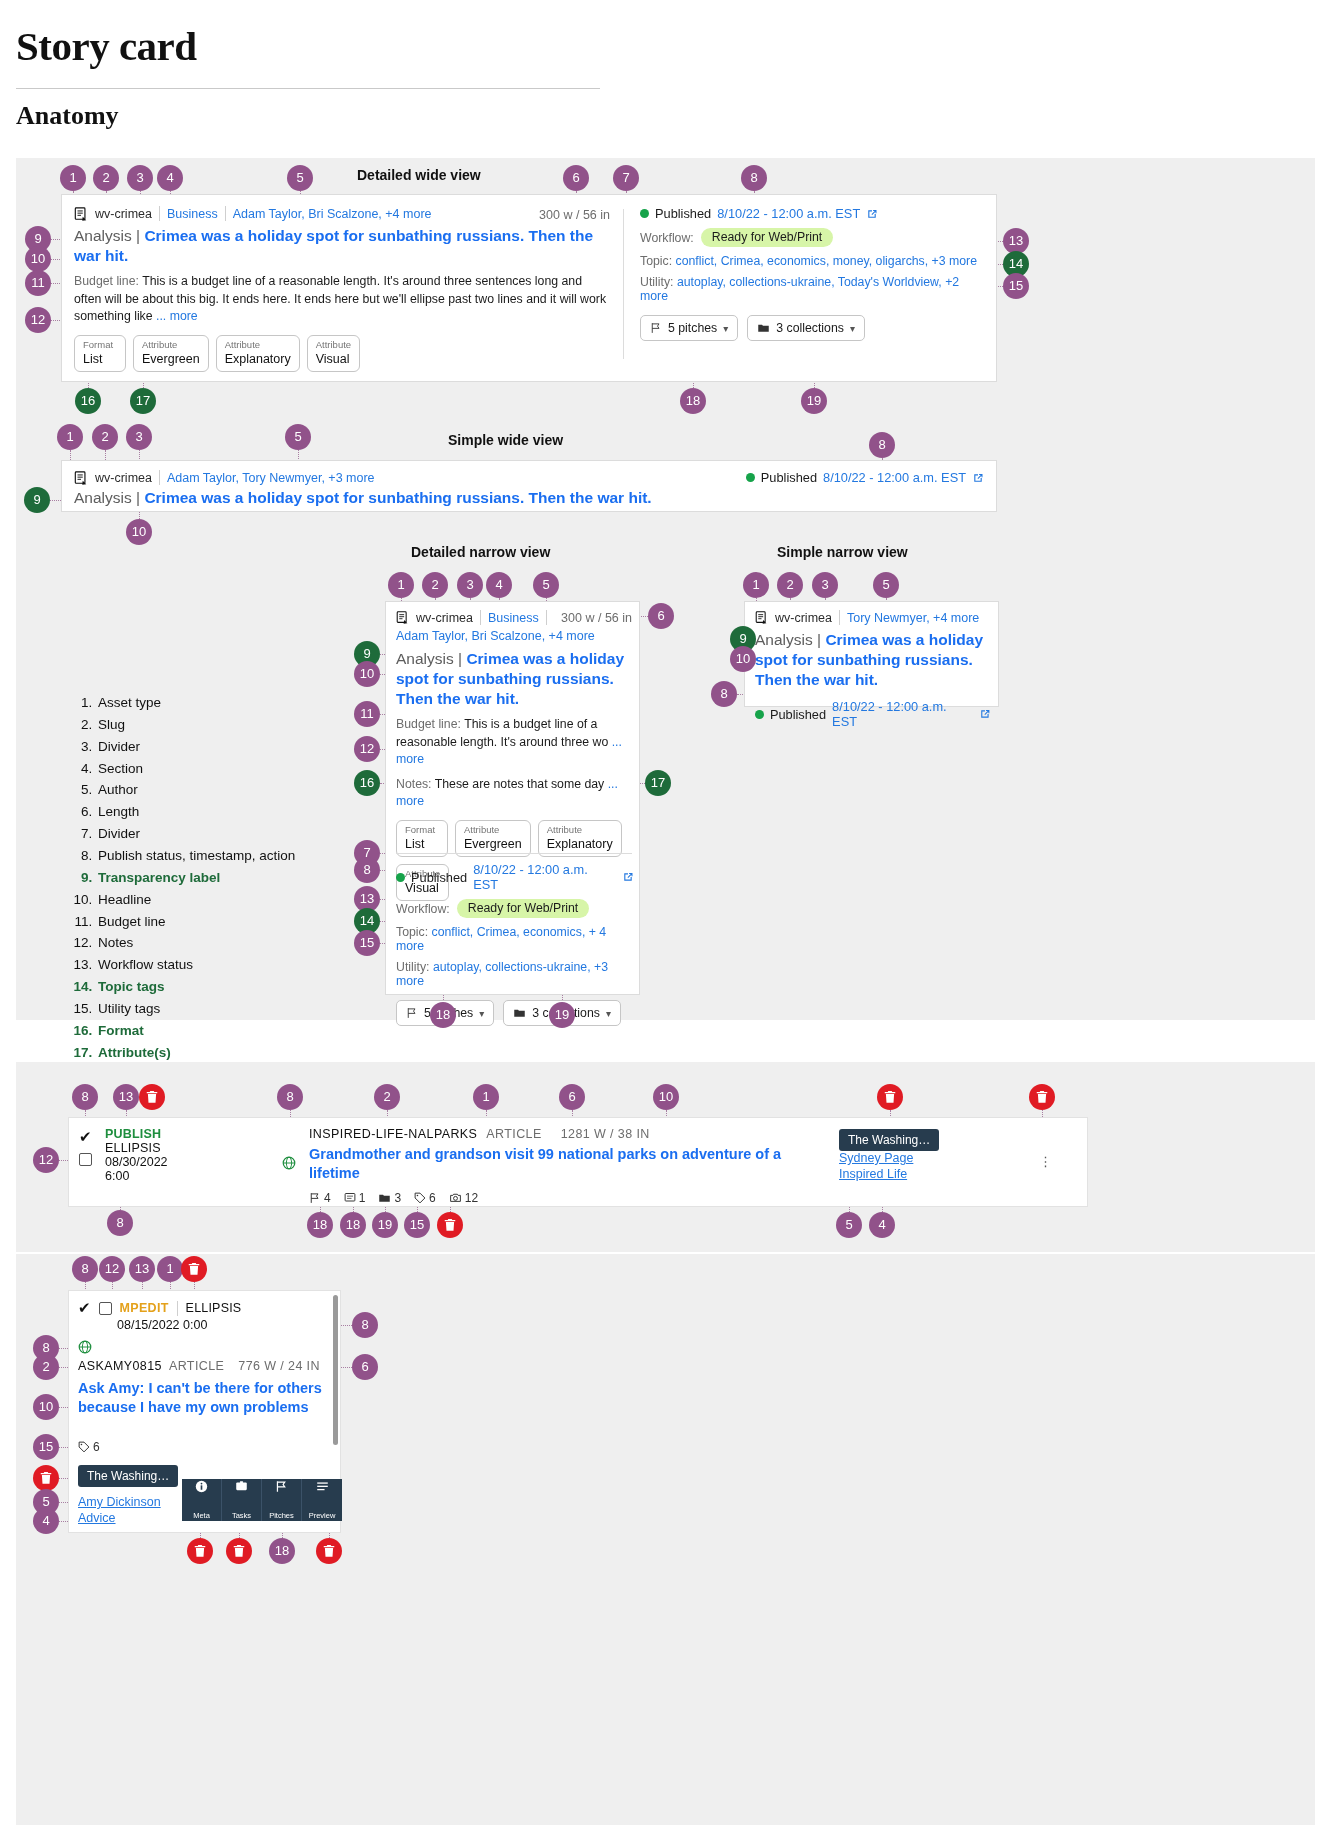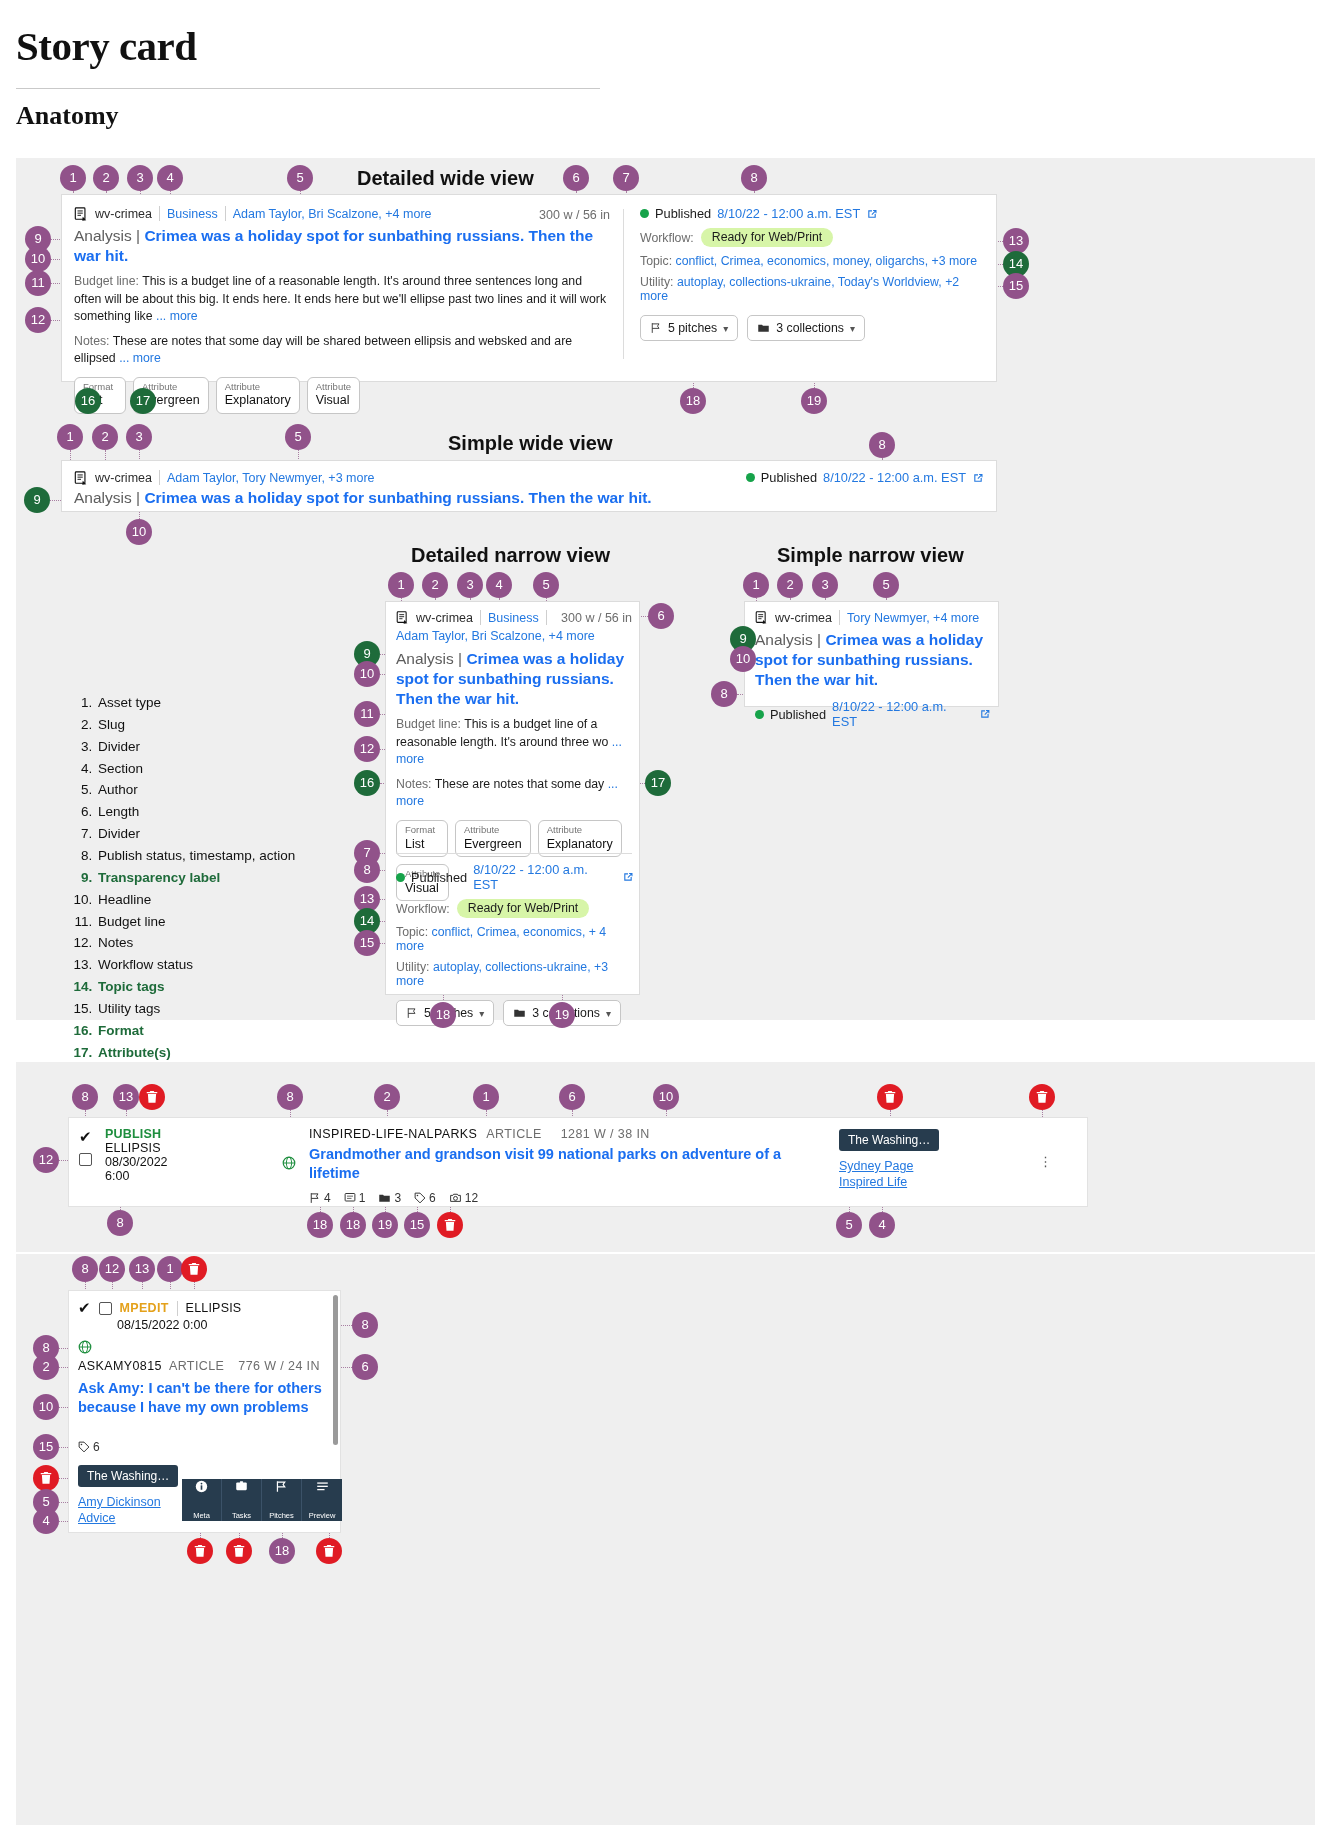--- a/index.html
+++ b/index.html
@@ -82,21 +82,21 @@
 
   
   .card {
     position:absolute;
     background:#fff;
     border:1px solid #dcdcdc;
     z-index:10;
   }
   .view-label {
     position:absolute;
-    font-weight:bold; font-size:20px; color:#111;
+    font-weight:bold; font-size:14px; color:#111;
     z-index:30;
   }
 
   .meta-row { display:flex; align-items:center; gap:7px; font-size:12.5px; }
   .slug { color:#2b2b2b; font-size:12.5px; }
   .divider-v { width:1px; height:15px; background:#cfcfcf; }
   .lnk { color:#2378e0; text-decoration:none; font-size:12.5px; }
   .len { color:#6d6d6d; font-size:12.5px; }
 
   .headline {
@@ -259,25 +259,20 @@
         <span class="transp">Analysis |</span>
         <span class="hl-link">Crimea was a holiday spot for sunbathing russians. Then the war hit.</span>
       </div>
 
       <div class="budget">
         <span class="lbl">Budget line:</span>
         <span>This is a budget line of a reasonable length. It's around three sentences long and often will be about this big. It ends here. It ends here but we'll ellipse past two lines and it will work something like</span>
         <span class="more">... more</span>
       </div>
 
-      <div class="notes">
-        <span class="lbl">Notes:</span>
-        <span>These are notes that some day will be shared between ellipsis and websked and are ellipsed</span>
-        <span class="more">... more</span>
-      </div>
 
       <div class="chips">
         <div class="chip">
           <span class="k">Format</span>
           <span class="v">List</span>
         </div>
         <div class="chip">
           <span class="k">Attribute</span>
           <span class="v">Evergreen</span>
         </div>
@@ -729,21 +724,21 @@
             <path d="M1.5 4.5h3l1-1.5h5l1 1.5h3v8h-13z" fill="none" stroke="#333" stroke-width="1.3"></path>
             <circle cx="8" cy="8.5" r="2.6" fill="none" stroke="#333" stroke-width="1.3"></circle>
           </svg>
           <span>12</span>
         </span>
       </div>
     </div>
 
     <div style="position:absolute; left:770px; top:11px;">
       <span class="black-tag">The Washing…</span>
-      <a class="blue-small" href="#" style="margin-top:8px;">Sydney Page</a>
+      <a class="blue-small" href="#" style="">Sydney Page</a>
       <a class="blue-small" href="#" style="margin-top:2px;">Inspired Life</a>
     </div>
 
     <div style="position:absolute; left:970px; top:36px;" class="kebab">⋮</div>
   </div>
 
   <div class="badge" style="left:72px; top:1234px;">8</div>
   <div class="dotline" style="left:85px; top:1260px; height:13px;"></div>
   <div class="badge" style="left:99px; top:1234px;">12</div>
   <div class="dotline" style="left:112px; top:1260px; height:13px;"></div>

